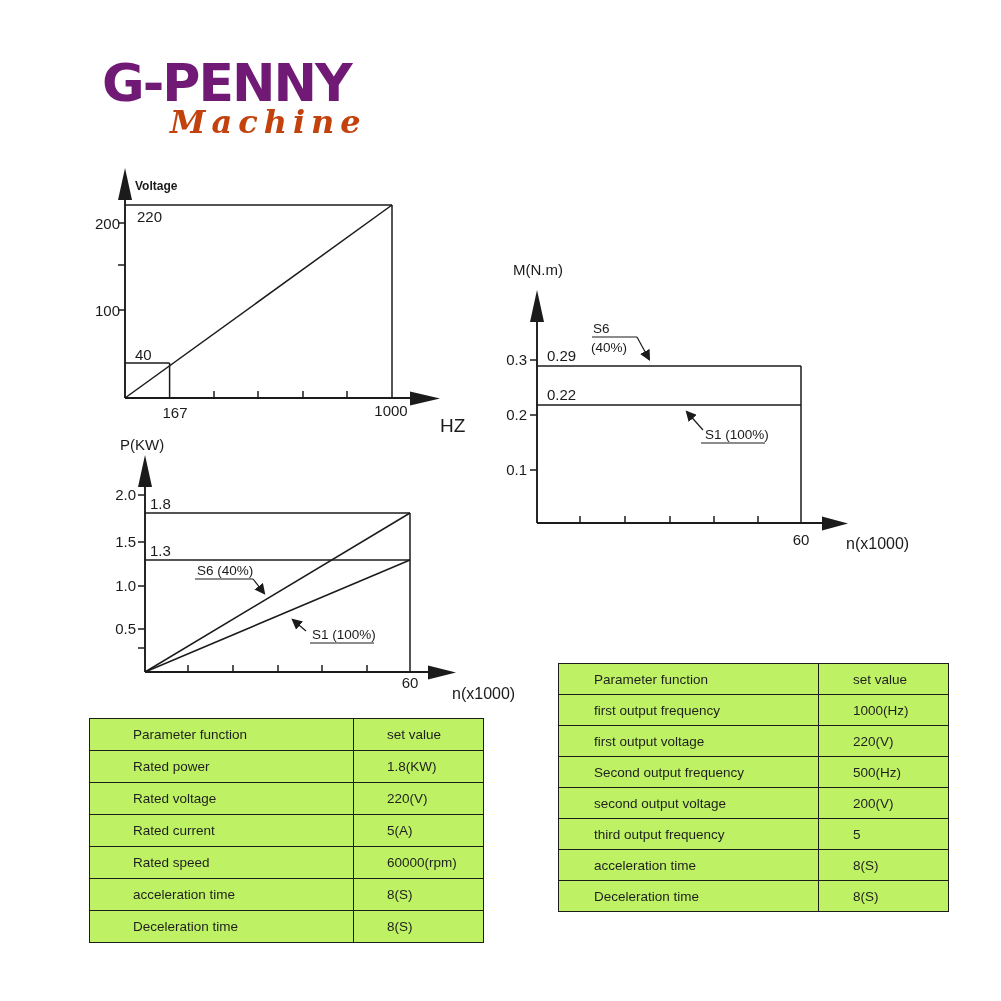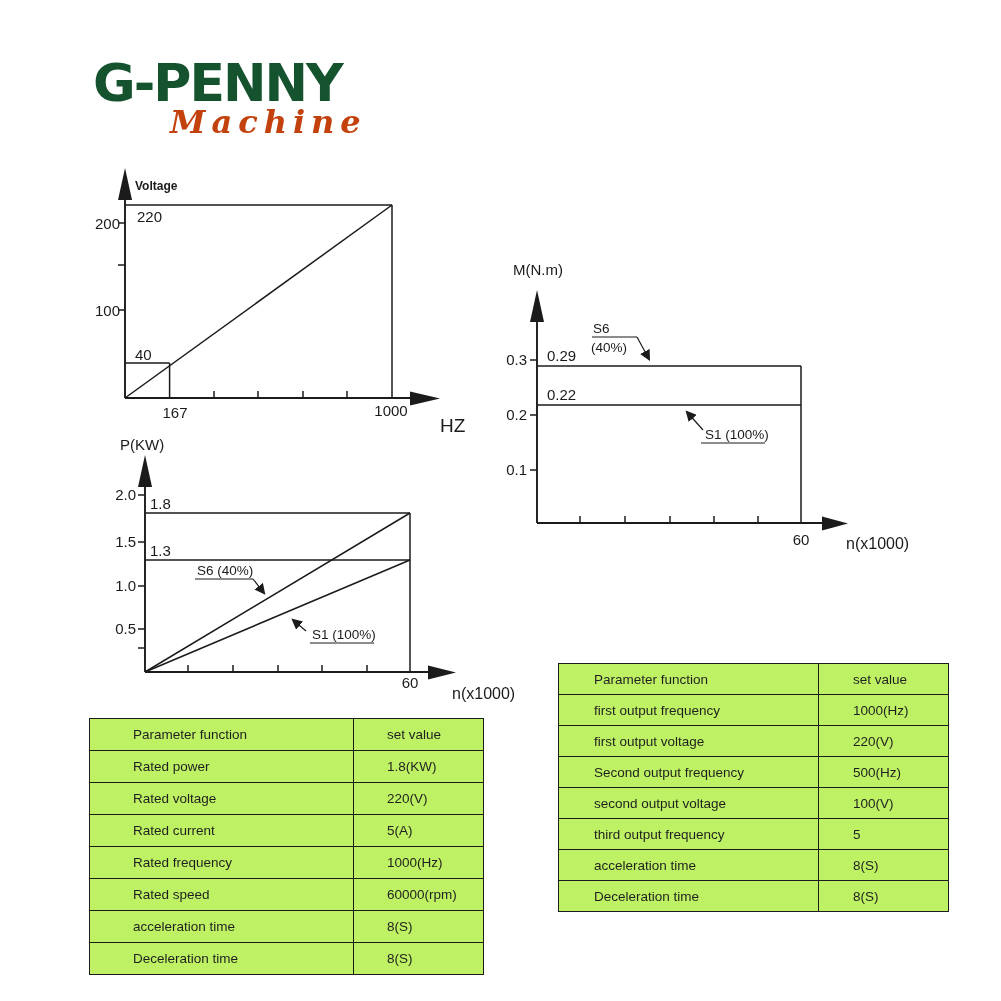--- a/index.html
+++ b/index.html
@@ -1,21 +1,21 @@
 <!DOCTYPE html>
 <html><head>
 <meta charset="utf-8">
 <style>
   html,body{margin:0;padding:0;background:#ffffff;}
   .page{position:relative;width:1001px;height:1001px;background:#fff;overflow:hidden;
         font-family:"Liberation Sans",sans-serif;color:#1b1b1b;}
   
-  .logo-main{position:absolute;left:93px;top:57px;
+  .logo-main{position:absolute;left:102px;top:57px;
     font-family:"DejaVu Sans",sans-serif;font-weight:bold;font-size:52px;
-    letter-spacing:-2px;color:#14532d;line-height:1;white-space:nowrap;}
+    letter-spacing:-2px;color:#701a75;line-height:1;white-space:nowrap;}
   .logo-sub{position:absolute;left:170px;top:106px;
     font-family:"DejaVu Serif",serif;font-style:italic;font-weight:bold;font-size:32px;
     letter-spacing:6px;color:#c2410c;line-height:1;white-space:nowrap;}
   
   svg.chart{position:absolute;overflow:visible;}
   svg.chart line, svg.chart path.axis{stroke:#1b1b1b;fill:none;}
   svg.chart .ax{stroke-width:1.9;}
   svg.chart .ln{stroke-width:1.5;}
   svg.chart .tk{stroke-width:1.5;}
   svg.chart .cl{stroke-width:1.2;}
@@ -187,24 +187,20 @@
     </tr>
     <tr>
       <td class="c0">Rated voltage</td>
       <td class="c1">220(V)</td>
     </tr>
     <tr>
       <td class="c0">Rated current</td>
       <td class="c1">5(A)</td>
     </tr>
     <tr>
-      <td class="c0">Rated frequency</td>
-      <td class="c1">1000(Hz)</td>
-    </tr>
-    <tr>
       <td class="c0">Rated speed</td>
       <td class="c1">60000(rpm)</td>
     </tr>
     <tr>
       <td class="c0">acceleration time</td>
       <td class="c1">8(S)</td>
     </tr>
     <tr>
       <td class="c0">Deceleration time</td>
       <td class="c1">8(S)</td>
@@ -229,21 +225,21 @@
     <tr>
       <td class="c0">first output voltage</td>
       <td class="c1">220(V)</td>
     </tr>
     <tr>
       <td class="c0">Second output frequency</td>
       <td class="c1">500(Hz)</td>
     </tr>
     <tr>
       <td class="c0">second output voltage</td>
-      <td class="c1">100(V)</td>
+      <td class="c1">200(V)</td>
     </tr>
     <tr>
       <td class="c0">third output frequency</td>
       <td class="c1">5</td>
     </tr>
     <tr>
       <td class="c0">acceleration time</td>
       <td class="c1">8(S)</td>
     </tr>
     <tr>

